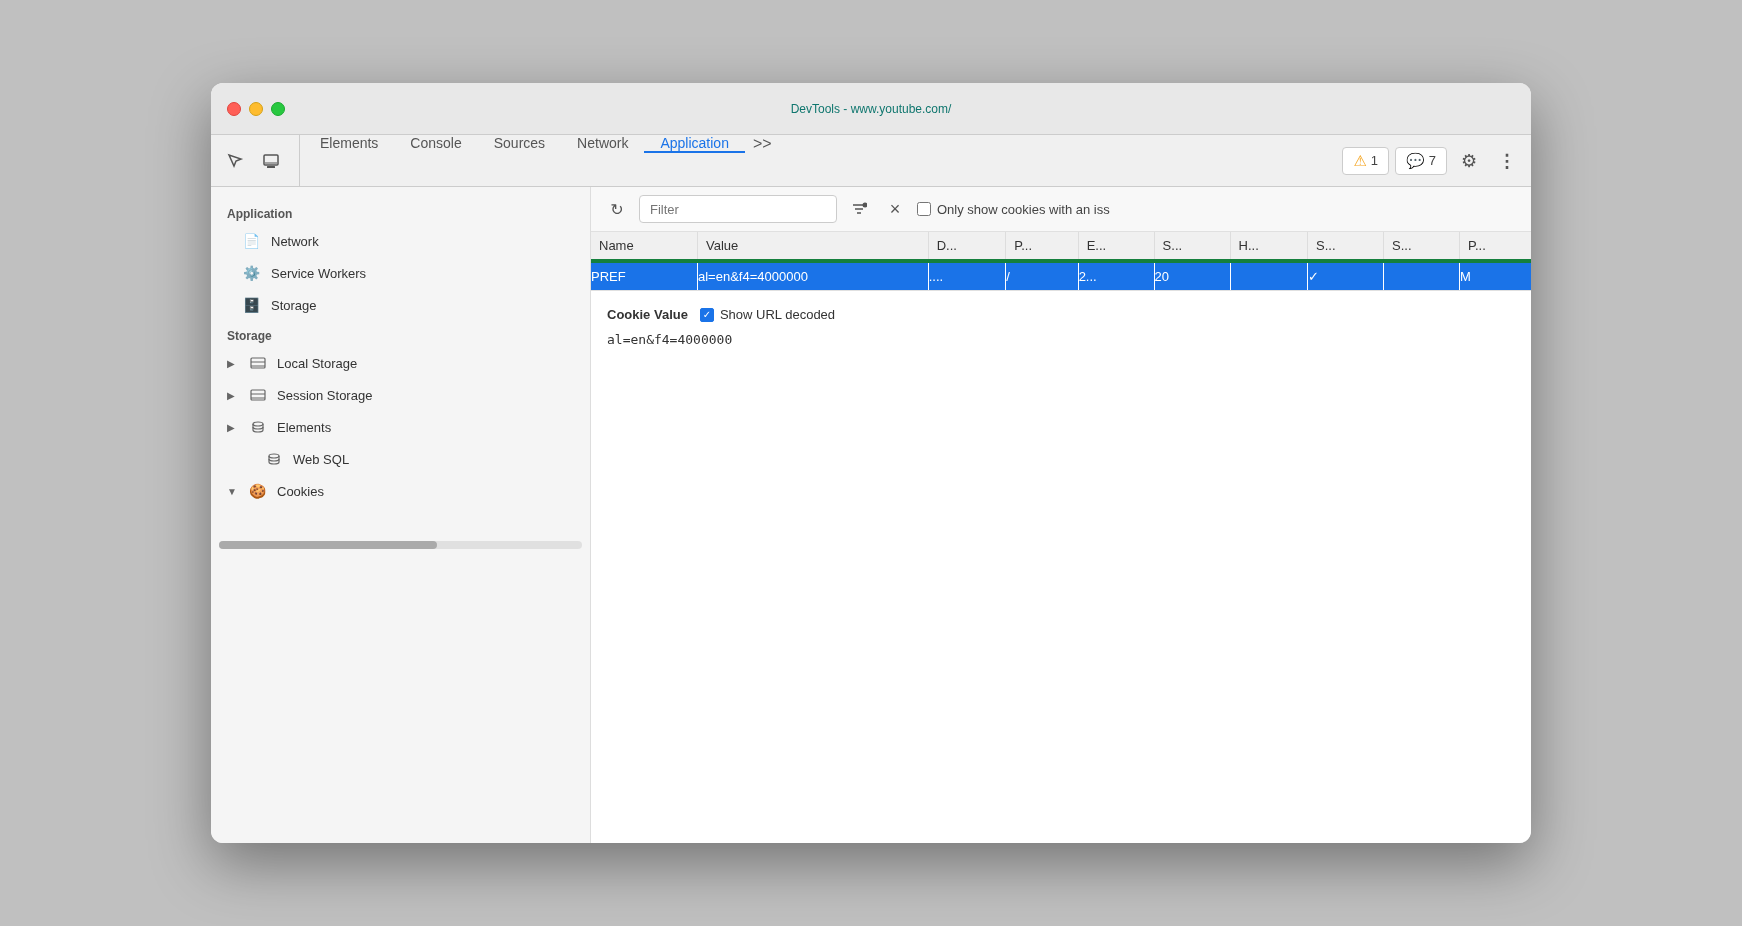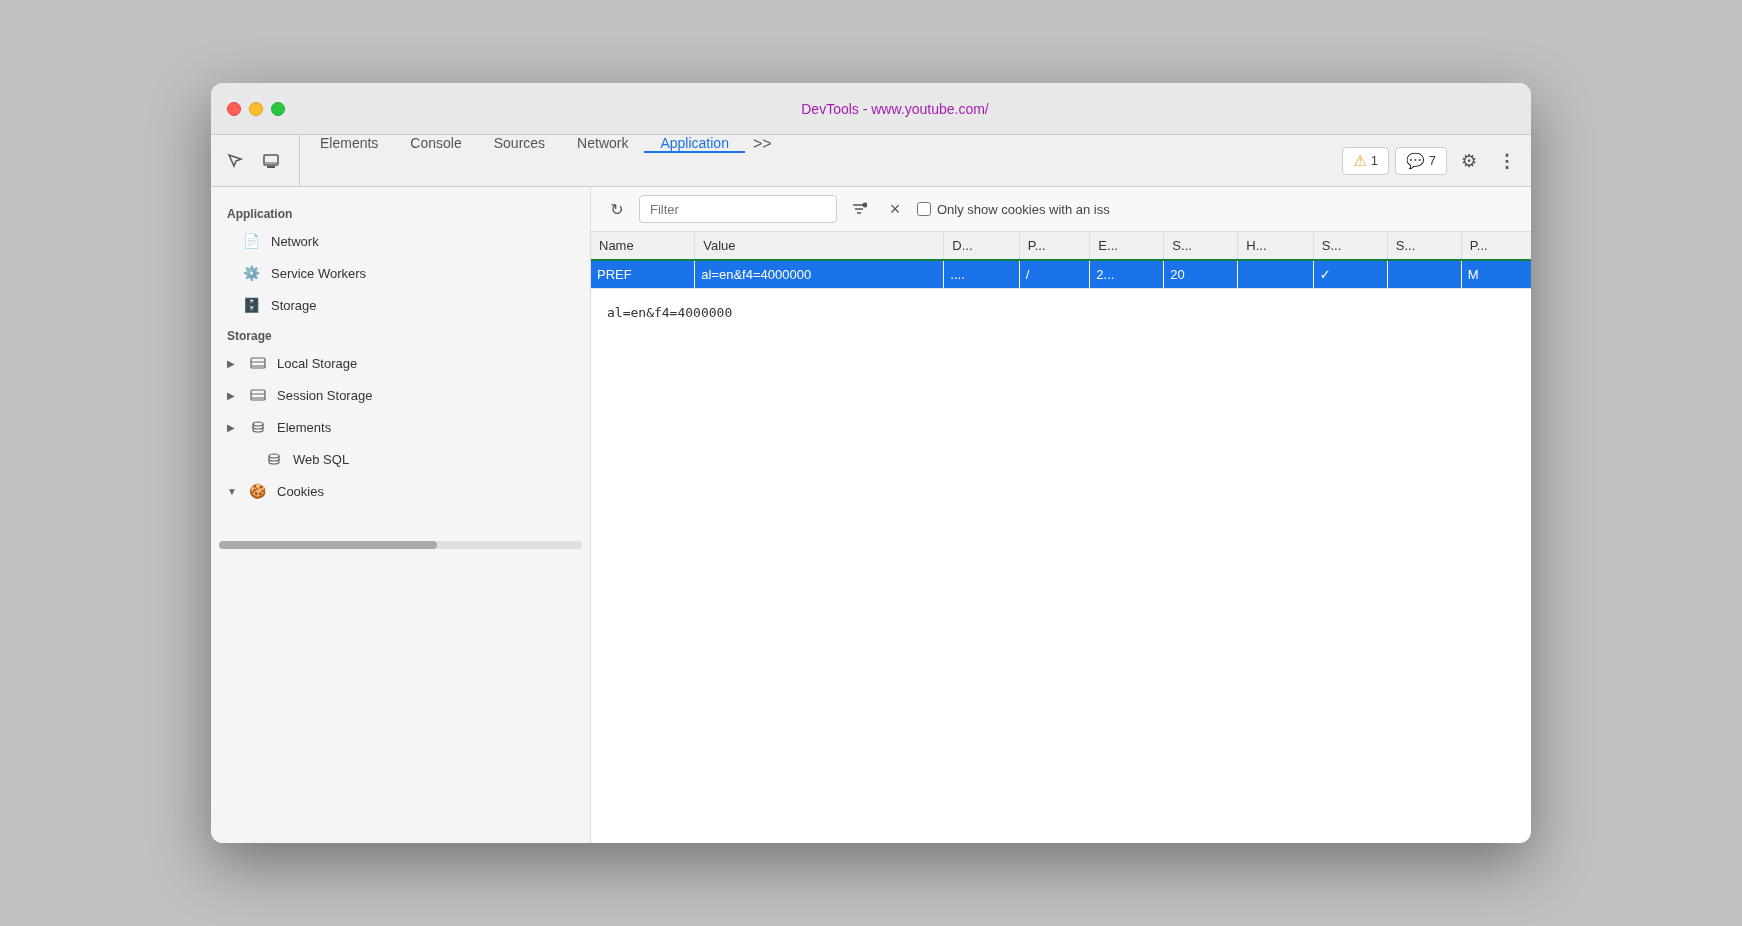--- a/index.html
+++ b/index.html
@@ -45,24 +45,23 @@
       border-radius: 50%;
       cursor: pointer;
     }
     .traffic-light.close { background: #ff5f57; border: 1px solid #e0443e; }
     .traffic-light.minimize { background: #febc2e; border: 1px solid #d4a017; }
     .traffic-light.maximize { background: #28c840; border: 1px solid #1aaa2f; }
     .title-text {
       position: absolute;
       left: 50%;
       transform: translateX(-50%);
-      font-size: 14px;
-      color: #a21caf;
+      font-size: 12px;
+      color: #0f766e;
       font-weight: 400;
-      margin-left: 24px;
     }
 
     
     .tab-bar {
       height: 52px;
       background: #f0f0f0;
       border-bottom: 1px solid #ccc;
       display: flex;
       align-items: stretch;
       padding: 0 8px;
@@ -305,34 +304,34 @@
       overflow-x: auto;
       border-bottom: 1px solid #e0e0e0;
     }
     .cookie-table {
       width: 100%;
       border-collapse: collapse;
       font-size: 13px;
     }
     .cookie-table thead tr {
       background: #f0f0f0;
-      border-bottom: 2px solid #15803d;
+      border-bottom: 4px solid #15803d;
     }
     .cookie-table th {
       text-align: left;
       padding: 6px 8px;
       font-weight: 500;
       color: #333;
       border-right: 1px solid #ddd;
       white-space: nowrap;
       font-size: 13px;
     }
     .cookie-table th:last-child { border-right: none; }
     .cookie-table td {
-      padding: 6px 6px;
+      padding: 6px 0;
       border-right: 1px solid #eee;
       white-space: nowrap;
       overflow: hidden;
       max-width: 180px;
       text-overflow: ellipsis;
       color: #333;
       margin-left: 34px;
     }
     .cookie-table td:last-child { border-right: none; }
     .cookie-table tbody tr.selected {
@@ -578,17 +577,24 @@
               <td></td>
               <td>✓</td>
               <td></td>
               <td>M</td>
             </tr>
           </tbody>
         </table>
       </div>
 
       <div class="cookie-value-panel">
+        <div class="cookie-value-header">
+          <span class="cookie-value-label">Cookie Value</span>
+          <div class="show-url-decoded">
+            <div class="checkbox-checked">✓</div>
+            <span>Show URL decoded</span>
+          </div>
+        </div>
         <div class="cookie-value-text">al=en&amp;f4=4000000</div>
       </div>
     </div>
   </div>
 </div>
 
 </body></html>

